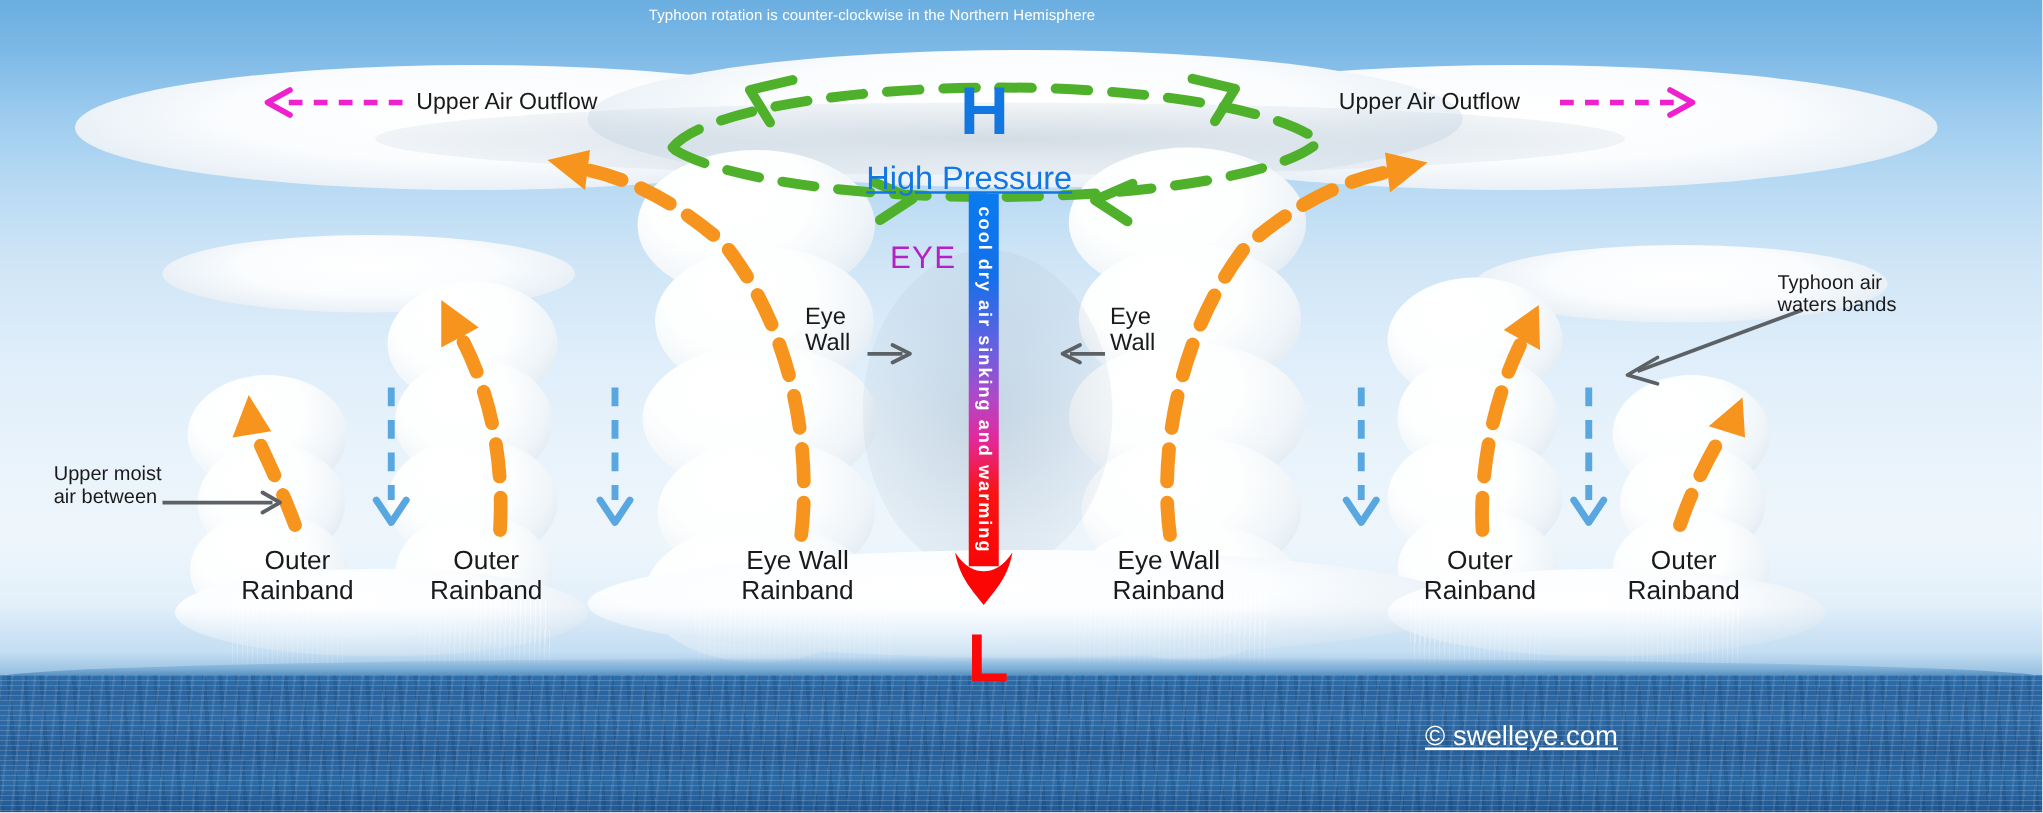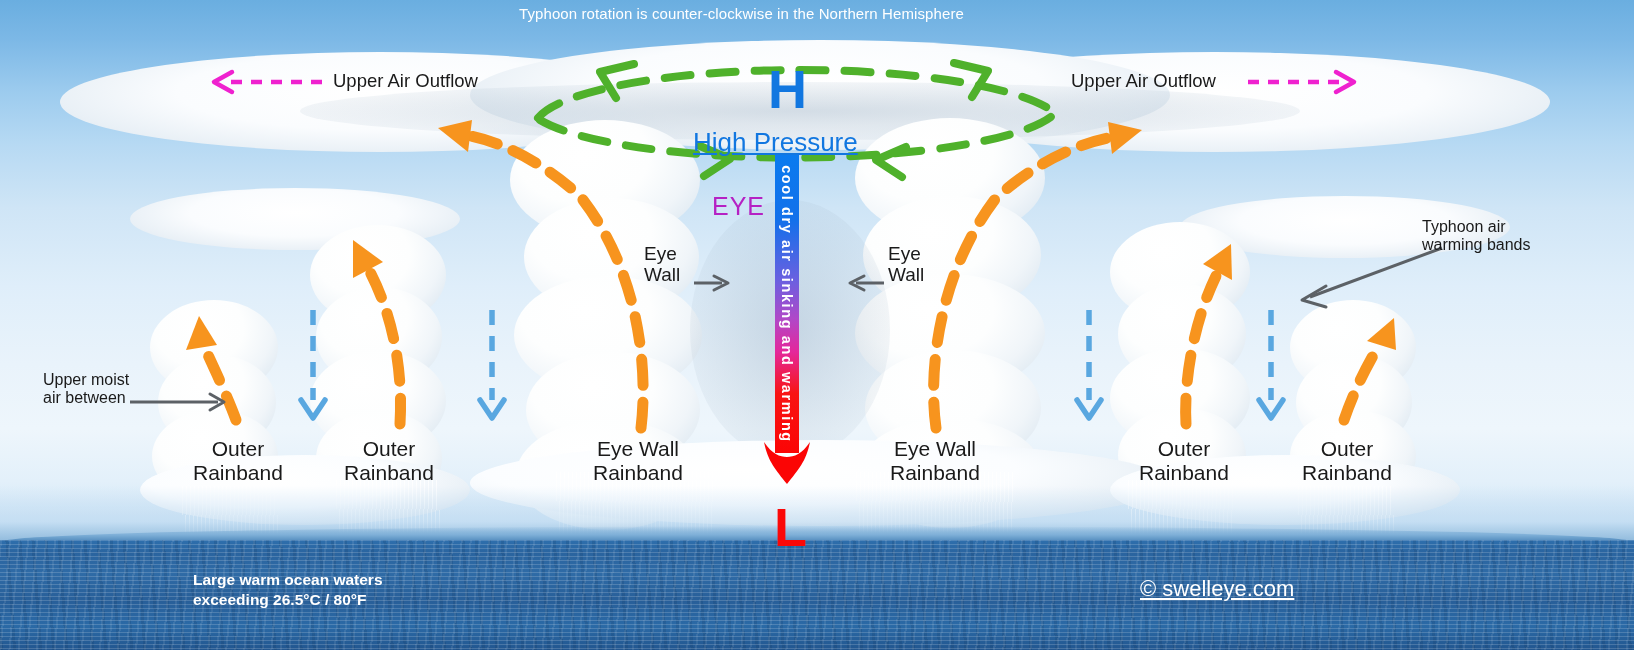--- a/index.html
+++ b/index.html
@@ -45,21 +45,21 @@
   .tower{position:absolute;}
   .tower .lobe{position:absolute;border-radius:50%;
     background:radial-gradient(ellipse at 38% 30%, #ffffff 0%, #fdfefe 40%, #f0f5f9 66%, #dde8f1 86%, rgba(220,232,241,.15) 100%);}
   .anvil{position:absolute;border-radius:50%;
     background:radial-gradient(ellipse at 50% 40%, #ffffff 0%, #fafcfe 45%, #e9f0f6 72%, #d6e3ee 90%, rgba(214,227,238,0) 100%);}
   .shadowband{position:absolute;border-radius:50%;
     background:radial-gradient(ellipse at 50% 50%, rgba(150,172,192,.40) 0%, rgba(160,180,198,.20) 55%, rgba(170,190,205,0) 100%);}
 
   
   .lbl{position:absolute;white-space:nowrap;line-height:1.12;}
-  .t-title{font-size:15px;color:#ffffff;letter-spacing:.1px;}
+  .t-title{font-size:12px;color:#ffffff;letter-spacing:.1px;}
   .t-band{font-size:21px;color:#1a1a1a;text-align:center;}
   .t-eyewall{font-size:19px;color:#1a1a1a;}
   .t-outflow{font-size:18.5px;color:#1a1a1a;}
   .t-note{font-size:16px;color:#1a1a1a;}
   .t-H{font-size:54px;font-weight:bold;color:#1277e0;line-height:1;}
   .t-HP{font-size:26px;color:#1277e0;}
   .t-EYE{font-size:25px;color:#b521c4;letter-spacing:1px;}
   .t-L{font-size:54px;font-weight:bold;color:#fb0808;line-height:1;}
   .t-LP{font-size:25px;color:#ffffff;}
   .t-ocean{font-size:15.5px;font-weight:bold;color:#ffffff;line-height:1.32;}
@@ -276,25 +276,21 @@
       <div class="lbl t-band" style="left: 1139px; top: 437px;"><span>Outer</span><br><span>Rainband</span></div>
       <div class="lbl t-band" style="left: 1302px; top: 437px;"><span>Outer</span><br><span>Rainband</span></div>
     </div>
 
   <div class="lbl t-note" style="left:43px;top:371px;">
     <span>Upper moist</span><br>
     <span>air between</span>
   </div>
   <div class="lbl t-note" style="left:1422px;top:218px;">
     <span>Typhoon air</span><br>
-    <span>warming bands</span>
+    <span>waters bands</span>
   </div>
 
   <div class="lbl t-L" style="left:774px;top:500px;">L</div>
 
-  <div class="lbl t-ocean" style="left:193px;top:570px;">
-    <span>Large warm ocean waters</span><br>
-    <span>exceeding 26.5°C / 80°F</span>
-  </div>
 
   <div class="lbl t-copy" style="left:1140px;top:577px;text-decoration:underline;">© swelleye.com</div>
 
 </div>
 
 </body></html>

